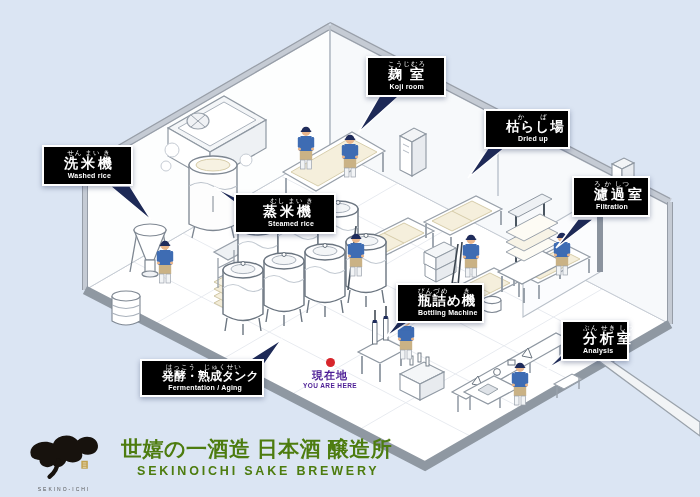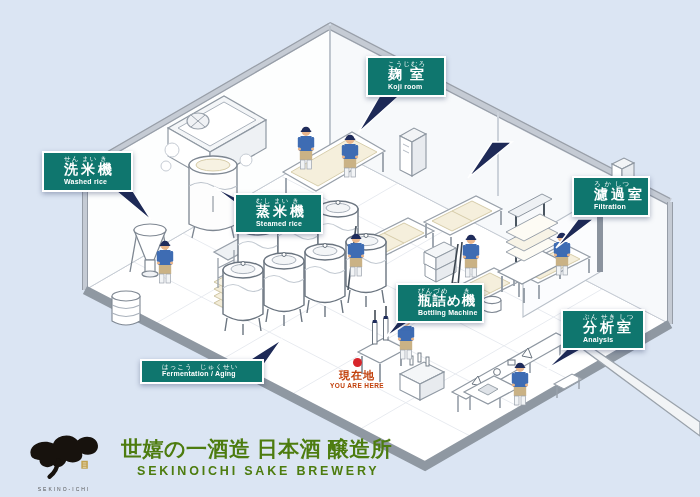--- a/index.html
+++ b/index.html
@@ -1,41 +1,41 @@
 <!DOCTYPE html>
 <html><head>
 <meta charset="utf-8">
 <style>
   html,body{margin:0;padding:0;}
   body{font-family:"Liberation Sans","DejaVu Sans",sans-serif;}
   #stage{position:relative;width:700px;height:497px;background:#dbe5f3;overflow:hidden;}
   #scene{position:absolute;left:0;top:0;}
 
   
-  .lbl{position:absolute;background:#0f766e;border:2px solid #fff;color:#fff;
-       text-align:left;padding:2px 20px 3px;box-shadow:0 2px 5px rgba(30,42,87,.35);
+  .lbl{position:absolute;background:#000000;border:2px solid #fff;color:#fff;
+       text-align:right;padding:2px 20px 3px;box-shadow:0 2px 5px rgba(30,42,87,.35);
        box-sizing:border-box;z-index:3;}
   .lbl .furi{font-size:6.5px;letter-spacing:1px;line-height:1.15;white-space:nowrap;}
   .lbl .jp{font-size:14px;font-weight:bold;letter-spacing:3px;line-height:1.1;white-space:nowrap;}
   .lbl .en{font-size:7px;font-weight:bold;line-height:1.25;letter-spacing:.2px;white-space:nowrap;}
-  #lbl-washed{left:42px;top:151px;width:91px}
-  #lbl-steamed{left:234px;top:193px;width:89px}
+  #lbl-washed{left:42px;top:145px;width:91px}
+  #lbl-steamed{left:234px;top:193px;width:102px}
   #lbl-koji{left:366px;top:56px;width:80px}
   #lbl-koji .jp{letter-spacing:8px}
   #lbl-dried{left:484px;top:109px;width:86px}
   #lbl-dried .jp{font-size:13.5px;letter-spacing:1px}
   #lbl-filtration{left:572px;top:176px;width:78px}
   #lbl-bottling{left:396px;top:283px;width:88px}
   #lbl-bottling .jp{font-size:13.5px;letter-spacing:1px}
-  #lbl-analysis{left:561px;top:309px;width:84px}
+  #lbl-analysis{left:561px;top:320px;width:68px}
   #lbl-ferment{left:140px;top:359px;width:124px}
   #lbl-ferment .jp{font-size:12px;letter-spacing:0}
 
   
-  #marker{position:absolute;left:316px;top:358px;width:82px;text-align:center;z-index:3;color:#c2410c;}
+  #marker{position:absolute;left:289px;top:358px;width:82px;text-align:center;z-index:3;color:#4c1d95;}
   #marker .dot{width:9px;height:9px;border-radius:50%;background:#d7252b;margin:0 auto 2px;}
   #marker .jp{font-size:11px;font-weight:bold;letter-spacing:1px;line-height:1.1;}
   #marker .en{font-size:6.5px;font-weight:bold;letter-spacing:.4px;line-height:1.4;}
 
   
   #footer-logo{position:absolute;left:20px;top:429px;width:88px;text-align:center;z-index:3;}
   #footer-logo .cap{display:block;font-size:5px;letter-spacing:2px;color:#555;margin-top:1px;}
   #footer-titles{position:absolute;left:121px;top:436px;z-index:3;color:#4d7c0f;}
   #footer-titles .tjp{font-size:21px;font-weight:bold;letter-spacing:.5px;line-height:1.2;}
   #footer-titles .ten{font-size:12.5px;font-weight:bold;letter-spacing:2.8px;line-height:1.3;margin-top:2px;margin-left:16px;}
@@ -281,37 +281,43 @@
   <div class="lbl" id="lbl-steamed">
     <div class="furi">むし まい き</div>
     <div class="jp">蒸米機</div>
     <div class="en">Steamed rice</div>
   </div>
   <div class="lbl" id="lbl-koji">
     <div class="furi">こうじむろ</div>
     <div class="jp">麹室</div>
     <div class="en">Koji room</div>
   </div>
+  <div class="lbl" id="lbl-dried">
+    <div class="furi">か　　ば</div>
+    <div class="jp">枯らし場</div>
+    <div class="en">Dried up</div>
+  </div>
   <div class="lbl" id="lbl-filtration">
     <div class="furi">ろ か しつ</div>
     <div class="jp">濾過室</div>
     <div class="en">Filtration</div>
   </div>
   <div class="lbl" id="lbl-bottling">
     <div class="furi">びんづめ　　き</div>
     <div class="jp">瓶詰め機</div>
     <div class="en">Bottling Machine</div>
   </div>
   <div class="lbl" id="lbl-analysis">
     <div class="furi">ぶん せき しつ</div>
     <div class="jp">分析室</div>
     <div class="en">Analysis</div>
   </div>
   <div class="lbl" id="lbl-ferment">
     <div class="furi">はっこう　じゅくせい</div>
+    <div class="jp">発酵・熟成タンク</div>
     <div class="en">Fermentation / Aging</div>
   </div>
 
   <div id="marker">
     <div class="dot"></div>
     <div class="jp">現在地</div>
     <div class="en">YOU ARE HERE</div>
   </div>
 
   <div id="footer-logo">

